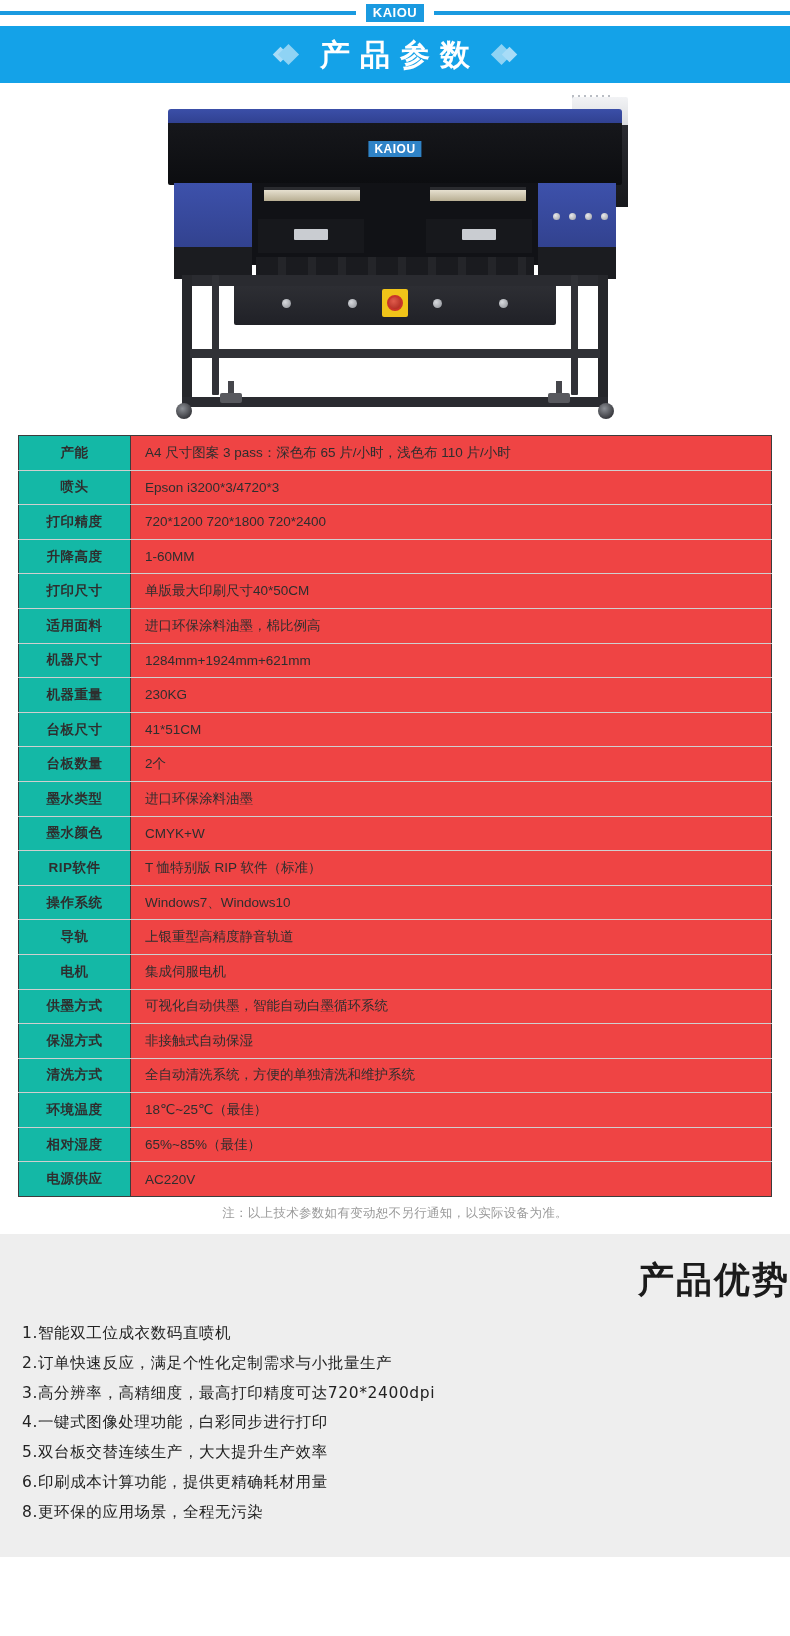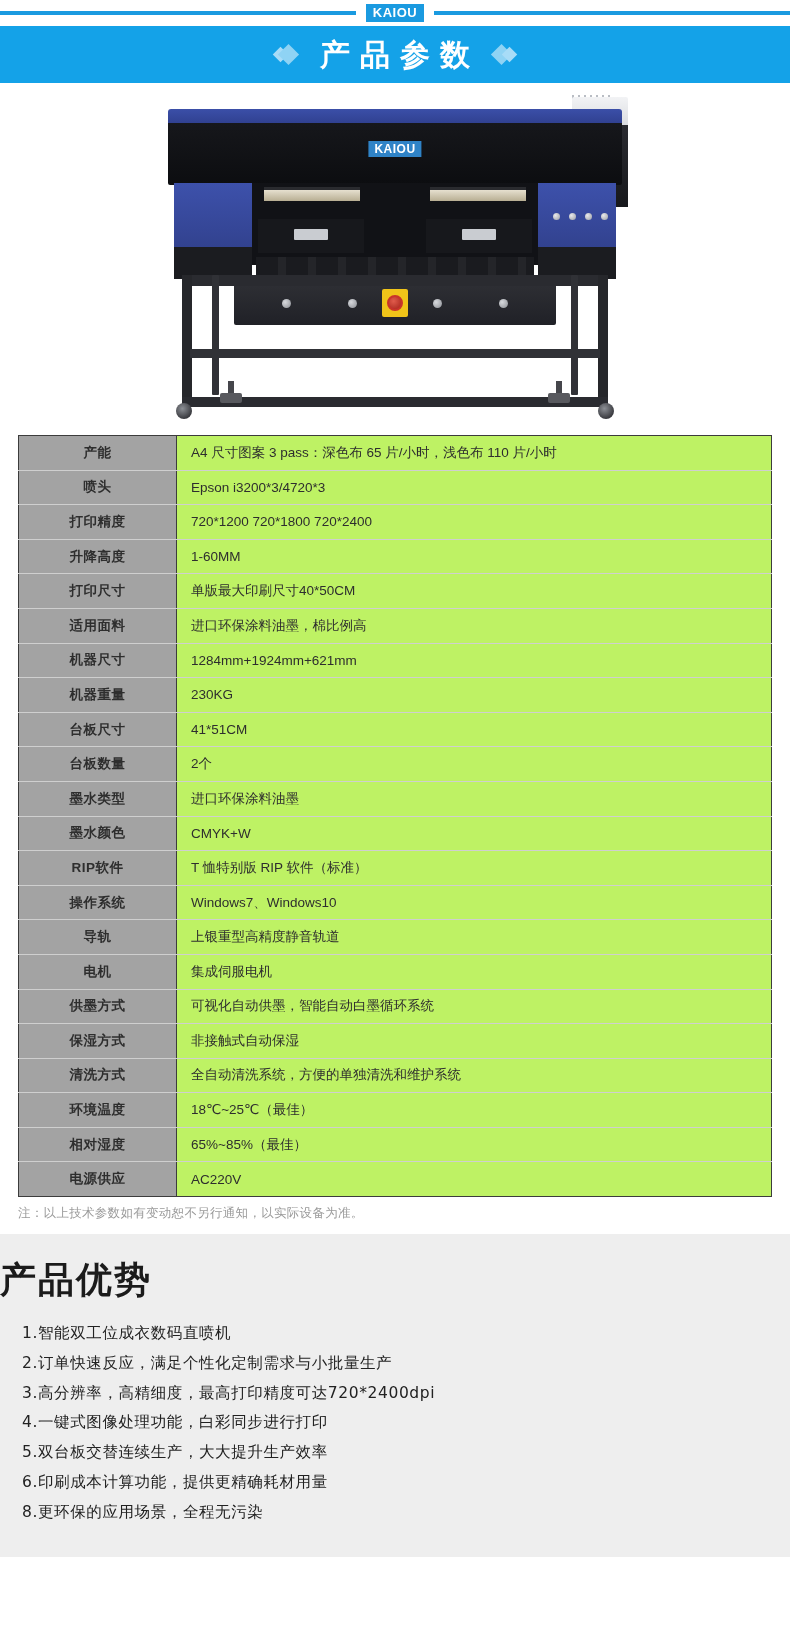--- a/index.html
+++ b/index.html
@@ -232,49 +232,49 @@
   table.spec td {
     border:1px solid #cfcfcf;
     height:34.6px;
     font-size:13.5px;
     color:#2e2e2e;
     font-family:"Liberation Sans","DejaVu Sans",sans-serif;
   }
   table.spec tr:first-child td { border-top:1px solid #3c3c3c; }
   table.spec tr:last-child td  { border-bottom:1px solid #3c3c3c; }
   table.spec td.k {
-    width:158px;
-    background:#a3a3a3;
+    width:112px;
+    background:#14b8a6;
     text-align:center;
     font-weight:bold;
     letter-spacing:0.5px;
     border-left:1px solid #3c3c3c;
     border-right:1px solid #3c3c3c;
   }
   table.spec td.v {
     padding-left:14px;
     text-align:left;
-    background:#bef264;
+    background:#ef4444;
     border-right:1px solid #3c3c3c;
   }
   .note {
-    text-align:left;
+    text-align:center;
     font-size:12.5px;
     color:#9a9a9a;
     padding:8px 0 12px 0;
     letter-spacing:0.3px;
   }
 
   
   .adv {
     background:#eeeeee;
     padding:22px 0 30px 0;
   }
   .adv-title {
-    text-align:left;
+    text-align:right;
     font-size:36px;
     font-weight:bold;
     color:#1b1b1b;
     letter-spacing:2px;
     margin-bottom:14px;
     font-family:"DejaVu Sans","Liberation Sans",sans-serif;
   }
   .adv-list { padding:0 0 0 22px; }
   .adv-item {
     font-size:15.5px;

